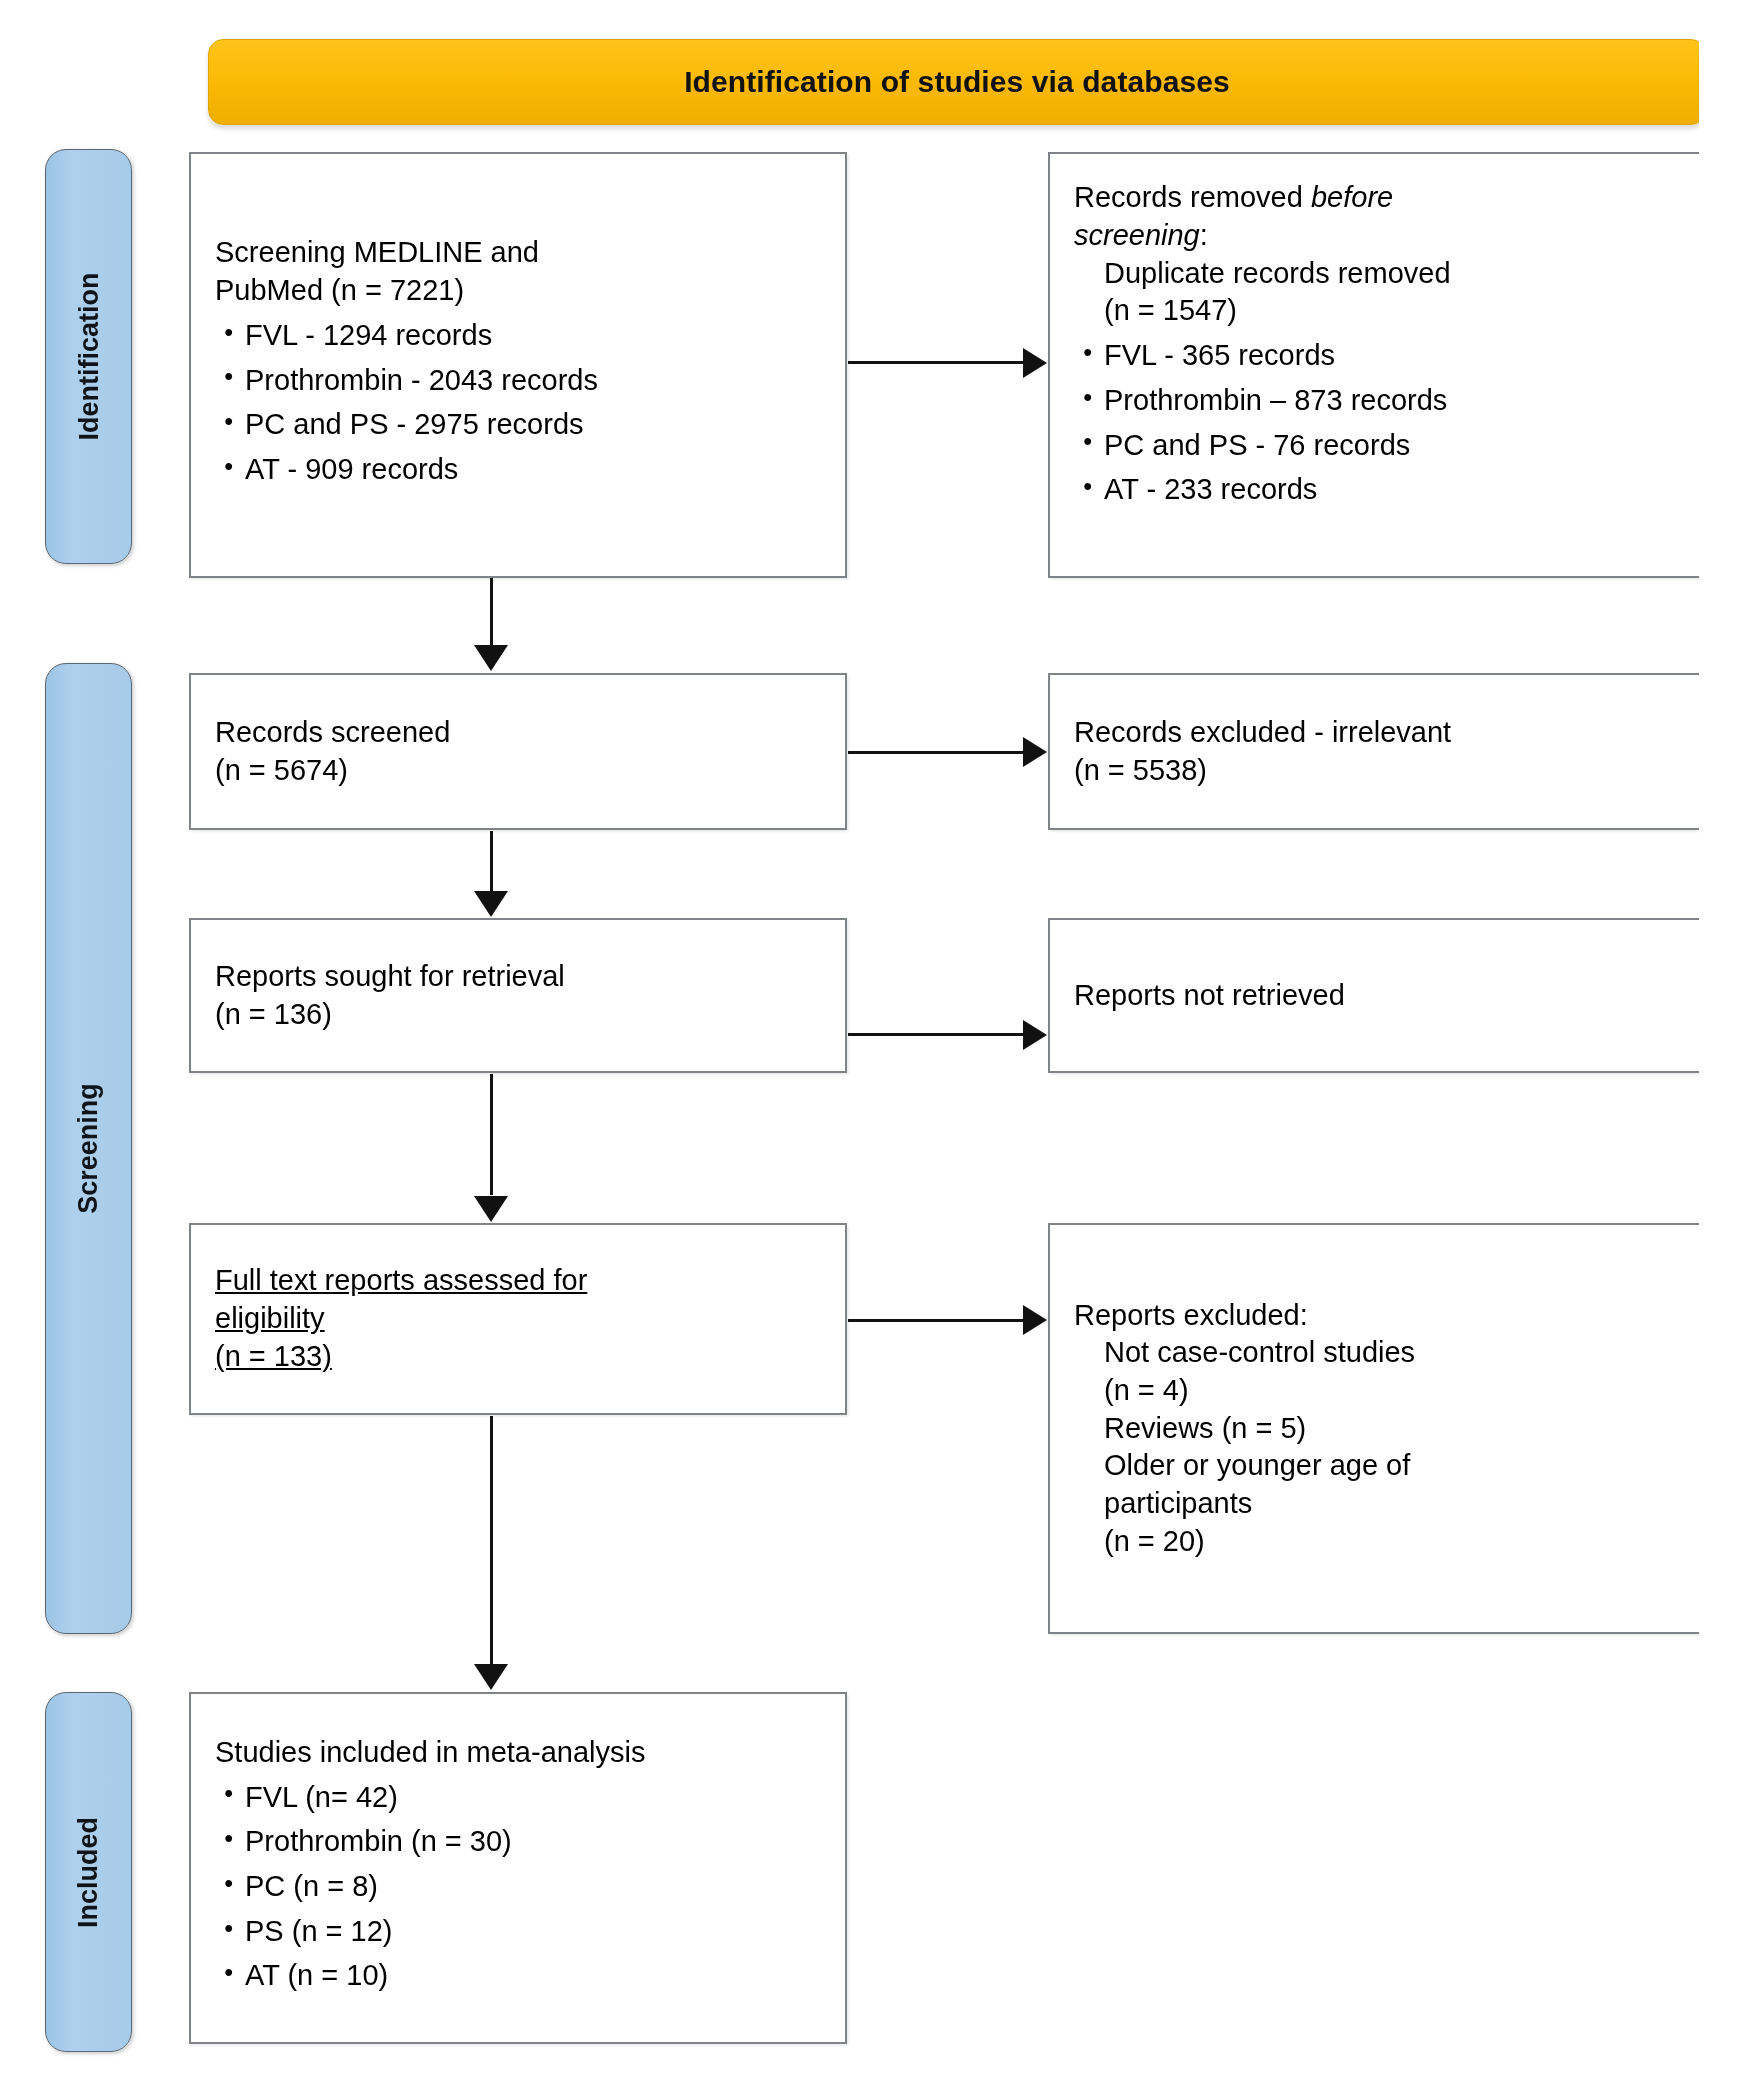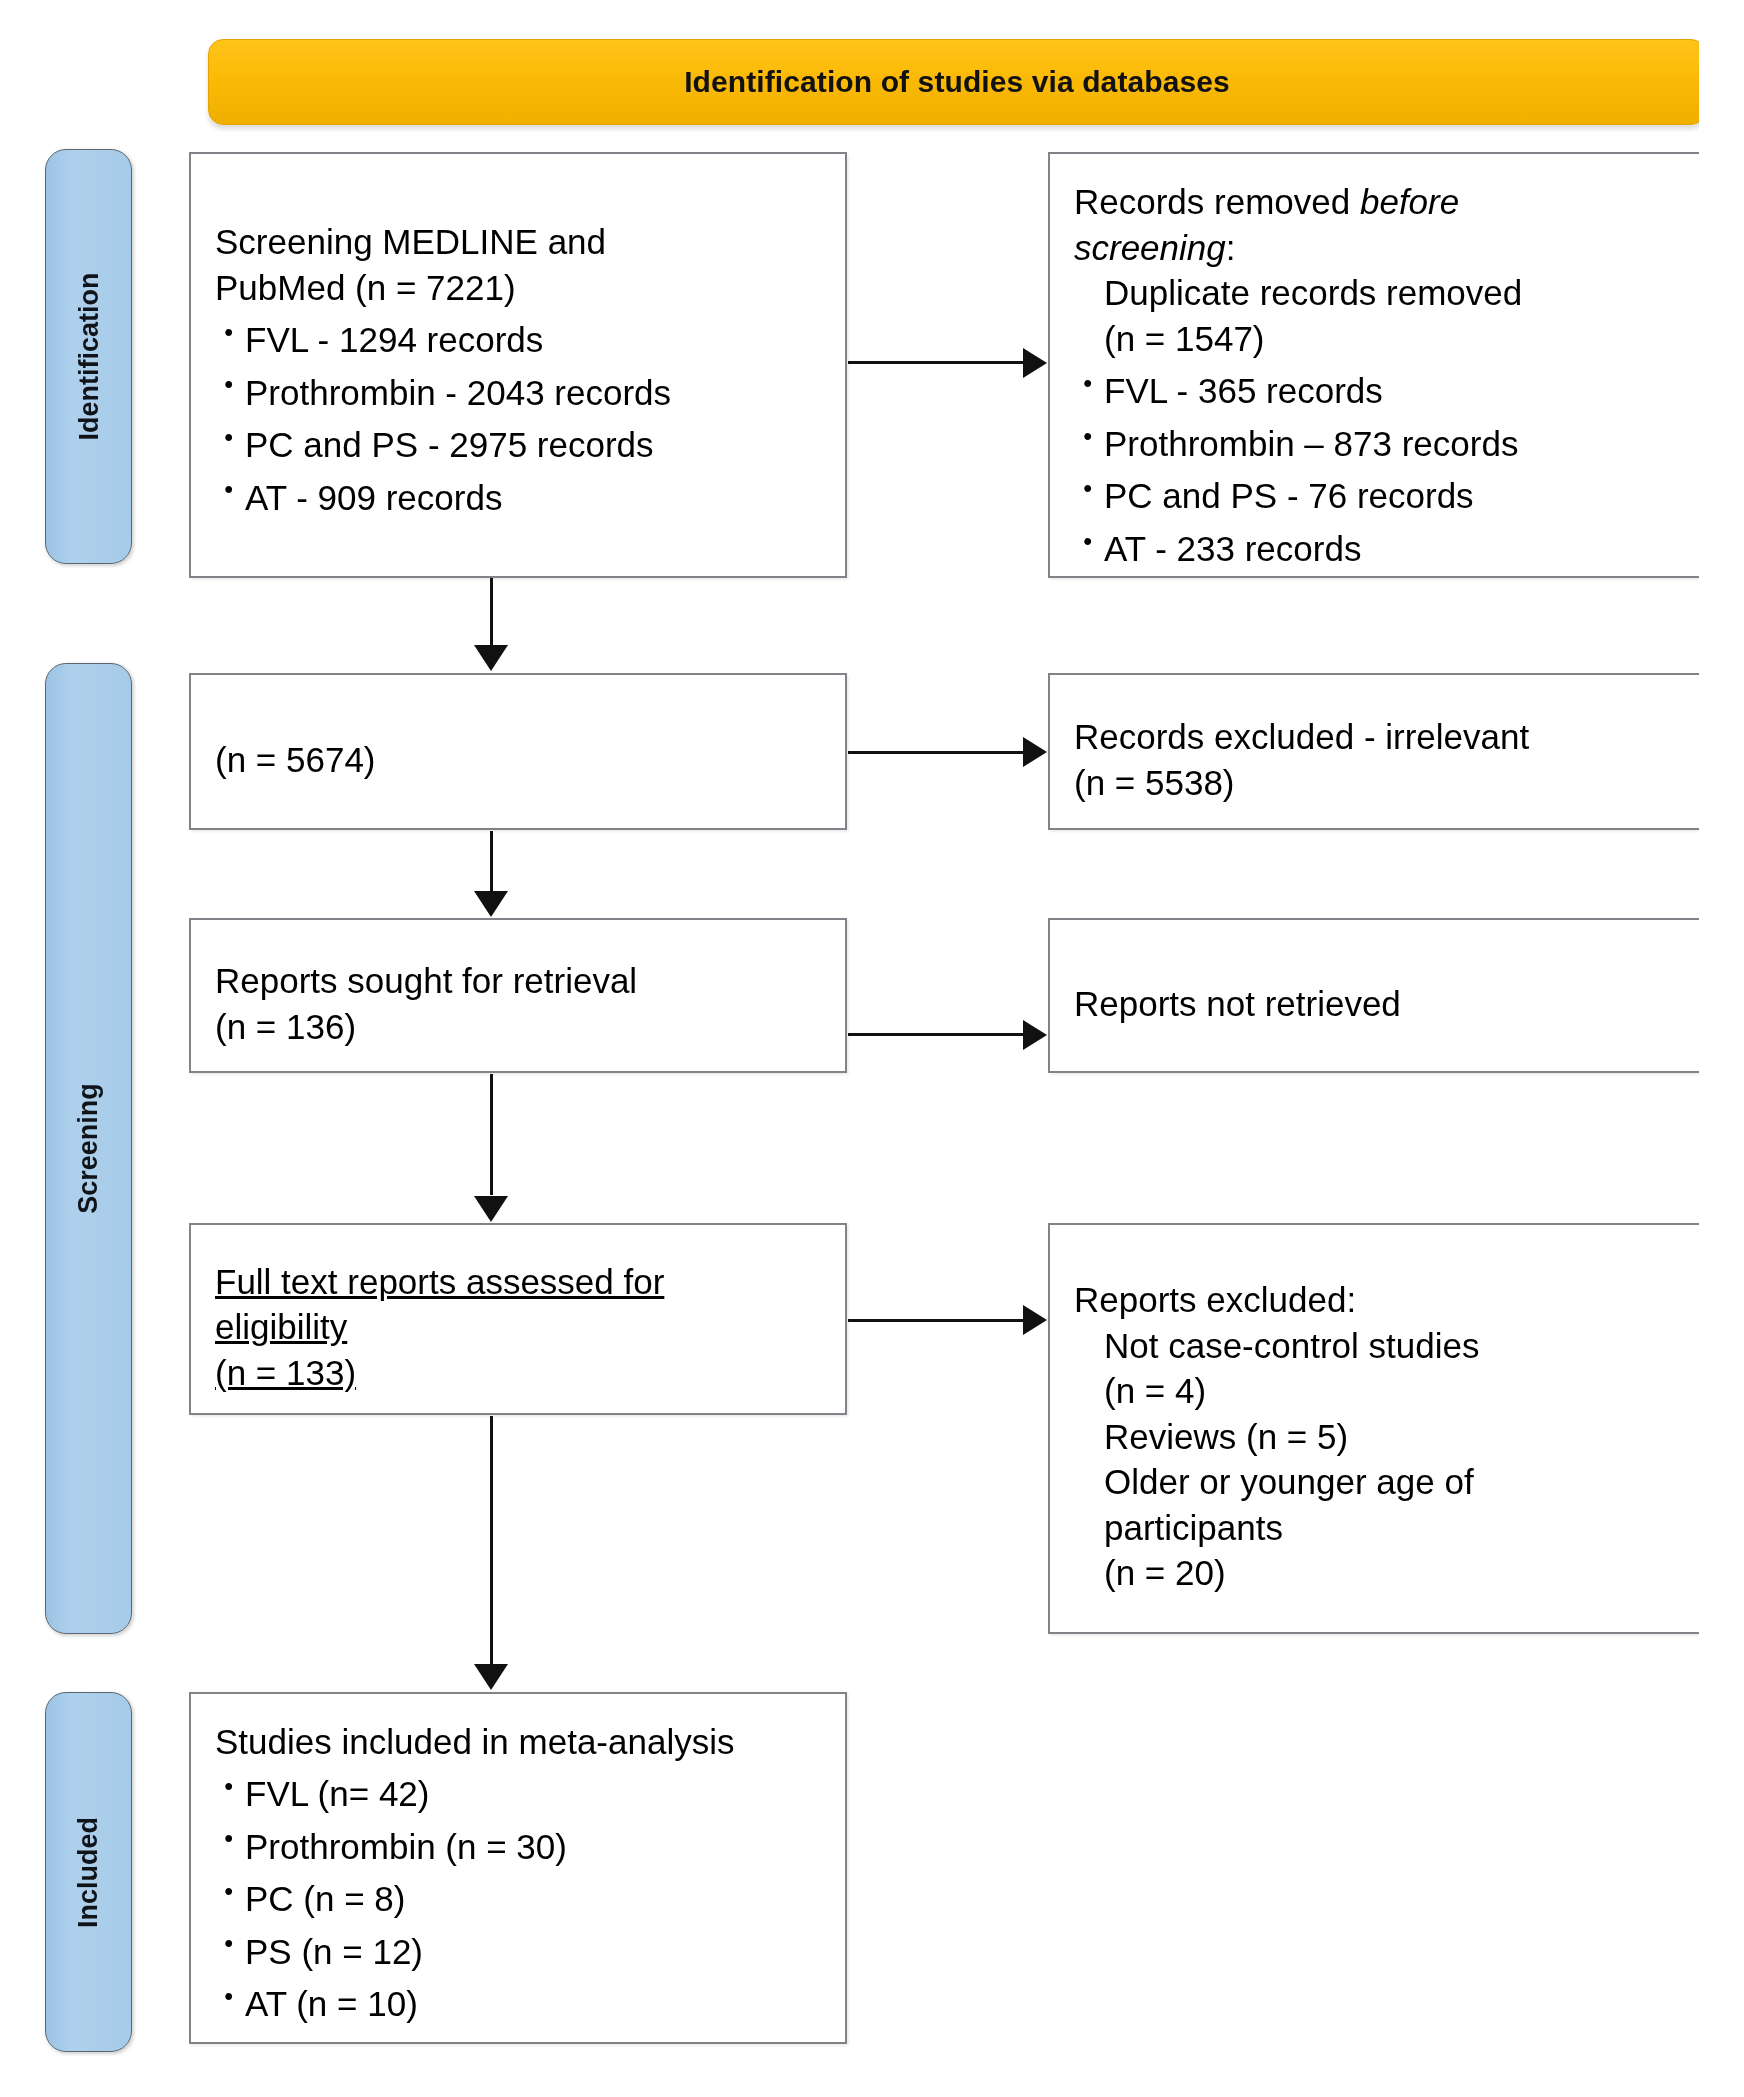--- a/index.html
+++ b/index.html
@@ -68,26 +68,26 @@
 
   
   .box {
     position: absolute;
     background: #ffffff;
     border: 2.3px solid #808387;
     box-sizing: border-box;
     box-shadow: 1.7px 1.7px 2.9px rgba(0,0,0,0.10);
   }
   .box-inner {
-    padding: 8px 24px;
+    padding: 0 24px;
     height: 100%;
     display: flex;
     flex-direction: column;
     justify-content: center;
-    font-size: 35px;
+    font-size: 29px;
     line-height: 1.30;
   }
   .box-inner.topish { justify-content: flex-start; padding-top: 25.4px; }
 
   .line { white-space: pre-wrap; }
   .ital { font-style: italic; }
 
   ul.bullets {
     list-style: none;
     margin: 0;
@@ -207,20 +207,21 @@
         <li>FVL - 365 records</li>
         <li>Prothrombin – 873  records</li>
         <li>PC and PS - 76 records</li>
         <li>AT - 233 records</li>
       </ul>
     </div>
   </div>
 
   <div class="box" id="box-screened">
     <div class="box-inner">
+      <div class="line">Records screened</div>
       <div class="line">(n = 5674)</div>
     </div>
   </div>
 
   <div class="box" id="box-excluded-irrel">
     <div class="box-inner">
       <div class="line">Records excluded - irrelevant</div>
       <div class="line">(n = 5538)</div>
     </div>
   </div>

